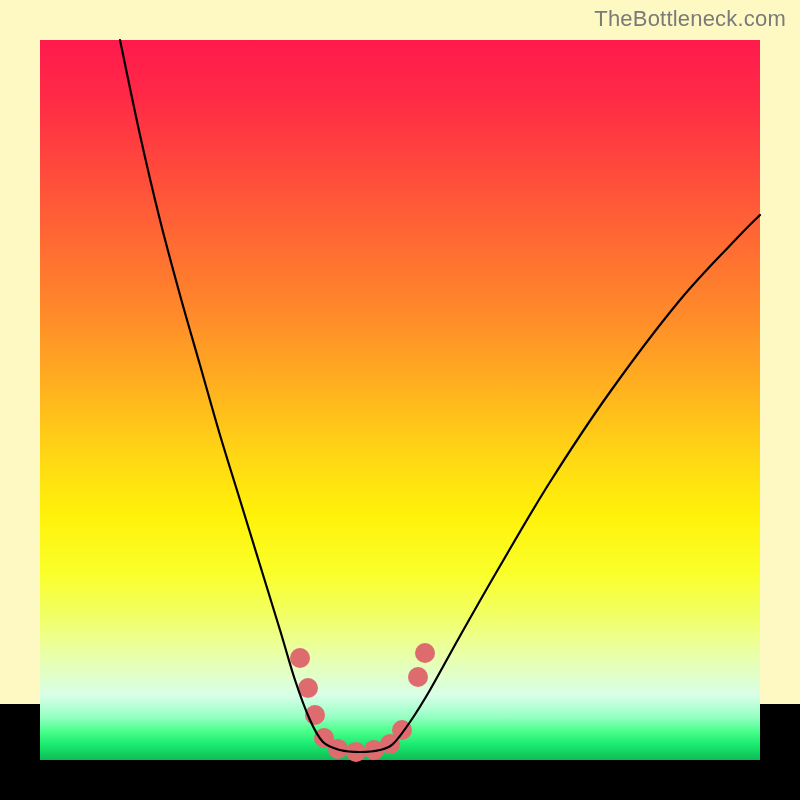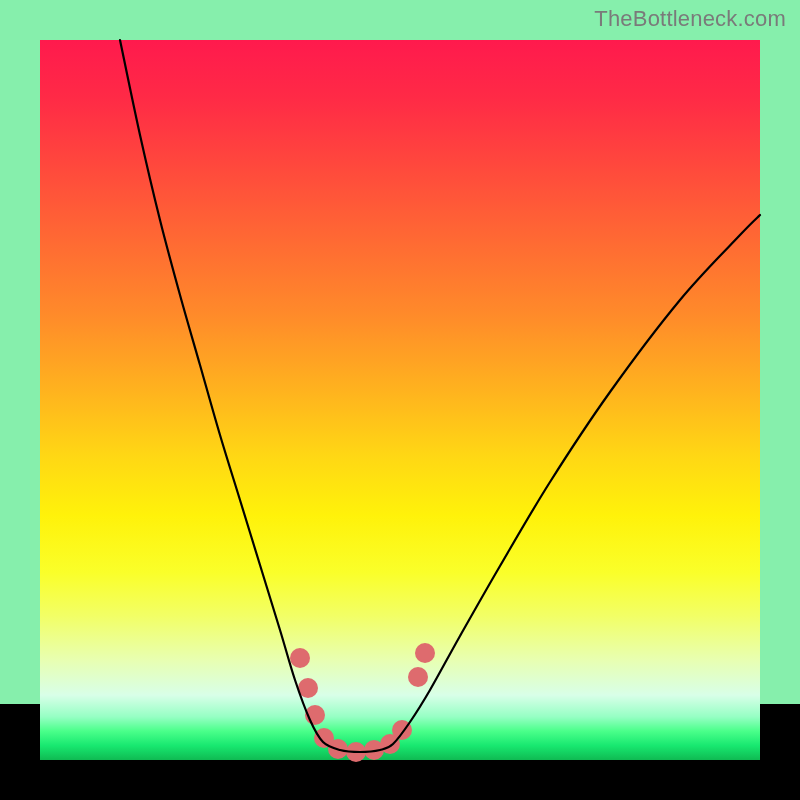--- a/index.html
+++ b/index.html
@@ -8,21 +8,21 @@
     width: 800px;
     height: 800px;
     background: #000;
     overflow: hidden;
     font-family: Arial, Helvetica, sans-serif;
   }
   .frame {
     position: relative;
     width: 800px;
     height: 704px;
-    background: #86efac;
+    background: #fef9c3;
   }
   .plot {
     position: absolute;
     left: 40px;
     top: 40px;
     width: 720px;
     height: 720px;
     background: linear-gradient(
       to bottom,
       #ff1a4d 0%,

